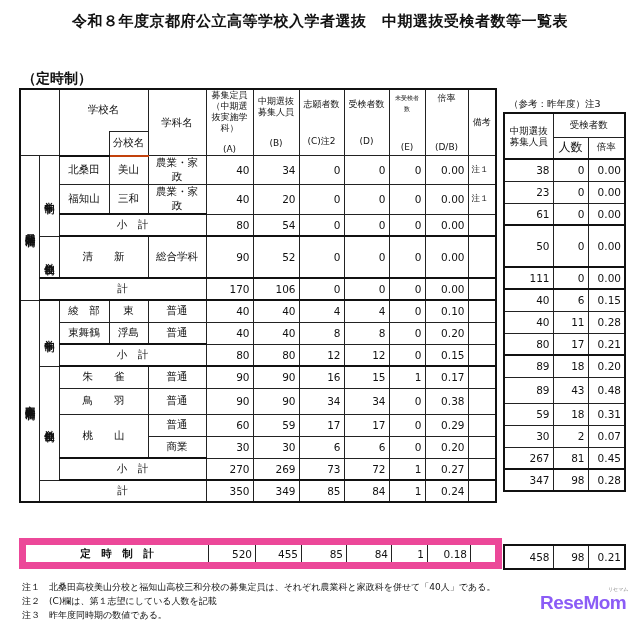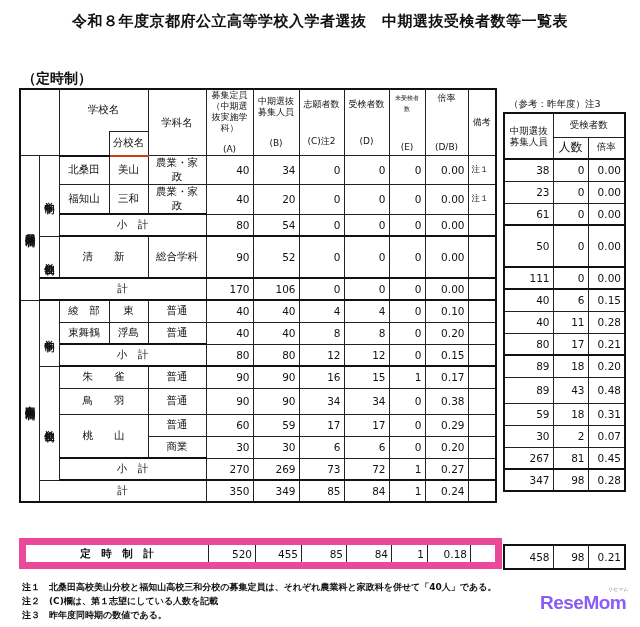--- a/index.html
+++ b/index.html
@@ -12,21 +12,21 @@
   .ctr{text-align:center;margin-top:21px;}
   .hdr{font-size:9px;text-align:center;line-height:11px;}
   .thick-b{border-bottom:2px solid #111;}
   .vert{writing-mode:vertical-rl;text-orientation:upright;text-align:center;font-size:10px;letter-spacing:1px;font-weight:bold;}
   .note-mark{font-size:8.5px;}
   #main{left:19px;top:88px;width:476px;border:2px solid #111;}
   #ref{left:503px;top:112px;width:121px;border:2px solid #111;}
   #total{left:19px;top:538px;width:476px;border:7px solid #ec4899;}
   #total-ref{left:503px;top:538px;width:121px;border:2px solid #111;margin-top:6px;}
   .ref-label{position:absolute;left:509px;top:98px;font-size:9.5px;}
-  .notes{position:absolute;left:22px;top:580px;font-size:9px;line-height:14px;font-weight:bold;}
+  .notes{position:absolute;left:22px;top:580px;font-size:9px;line-height:14px;}
   .logo{position:absolute;left:540px;top:592px;font-size:19px;font-weight:bold;color:#8b5cf6;font-family:"Liberation Sans",sans-serif;letter-spacing:-0.5px;}
   .kana{position:absolute;left:608px;top:586px;font-size:5px;color:#888;}
   .tiny{font-size:6px;}
 </style>
 </head>
 <body>
 
 <div class="title">令和８年度京都府公立高等学校入学者選抜　中期選抜受検者数等一覧表</div>
 <div class="section">（定時制）</div>
 

